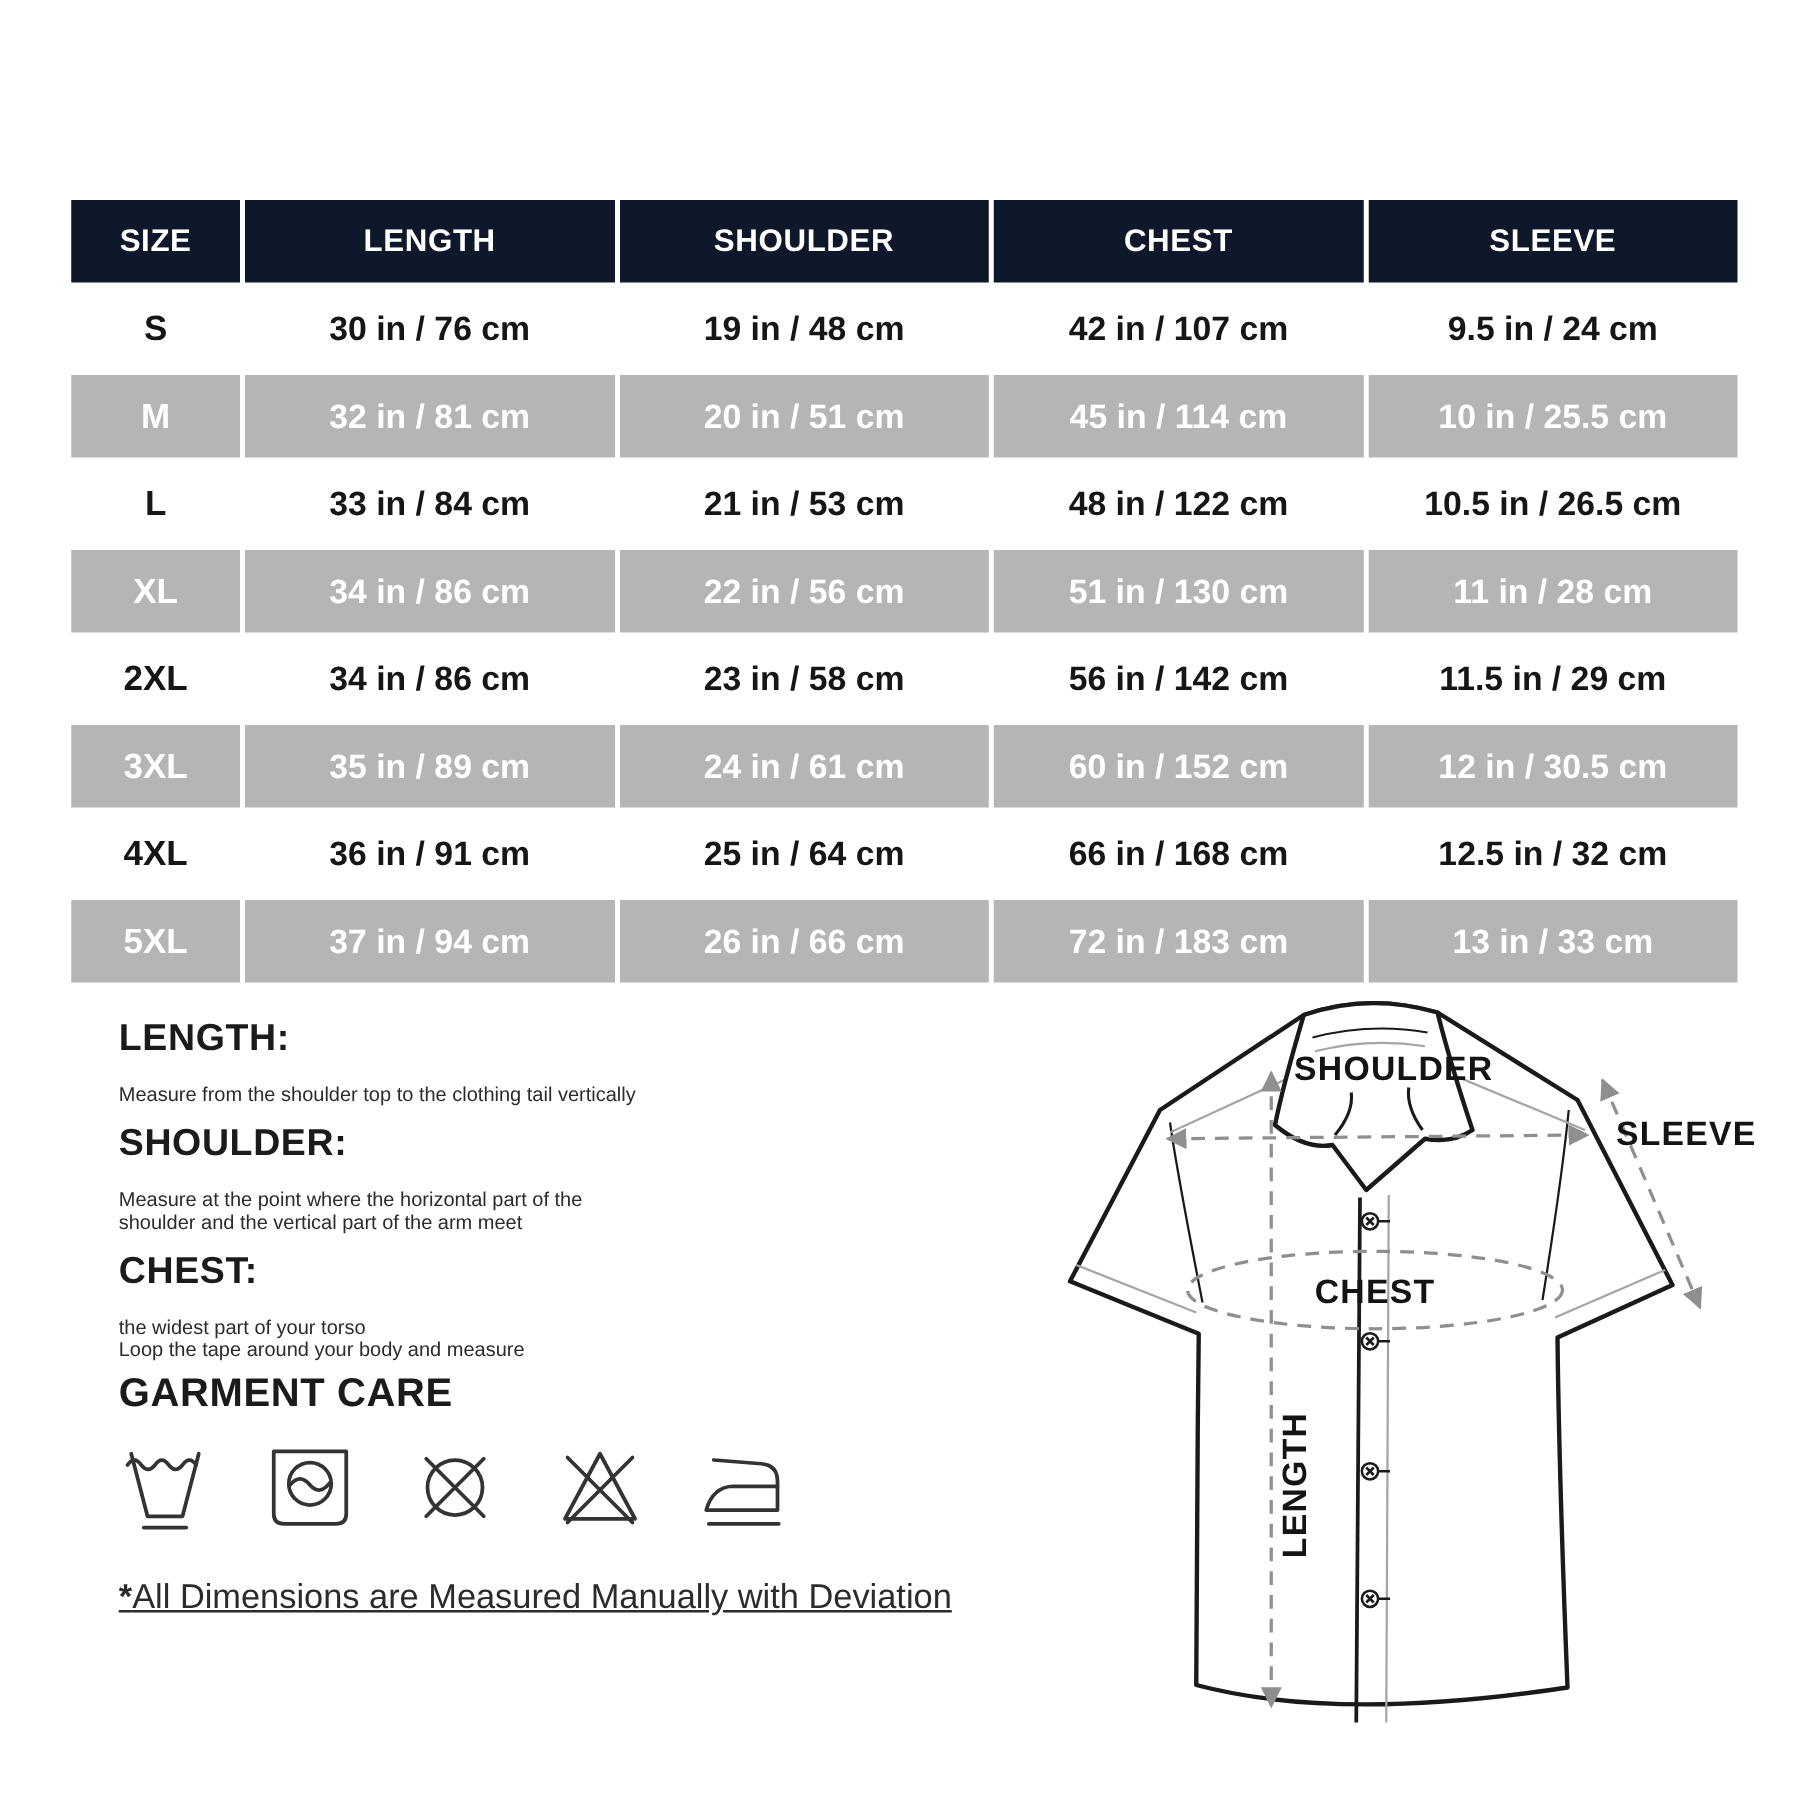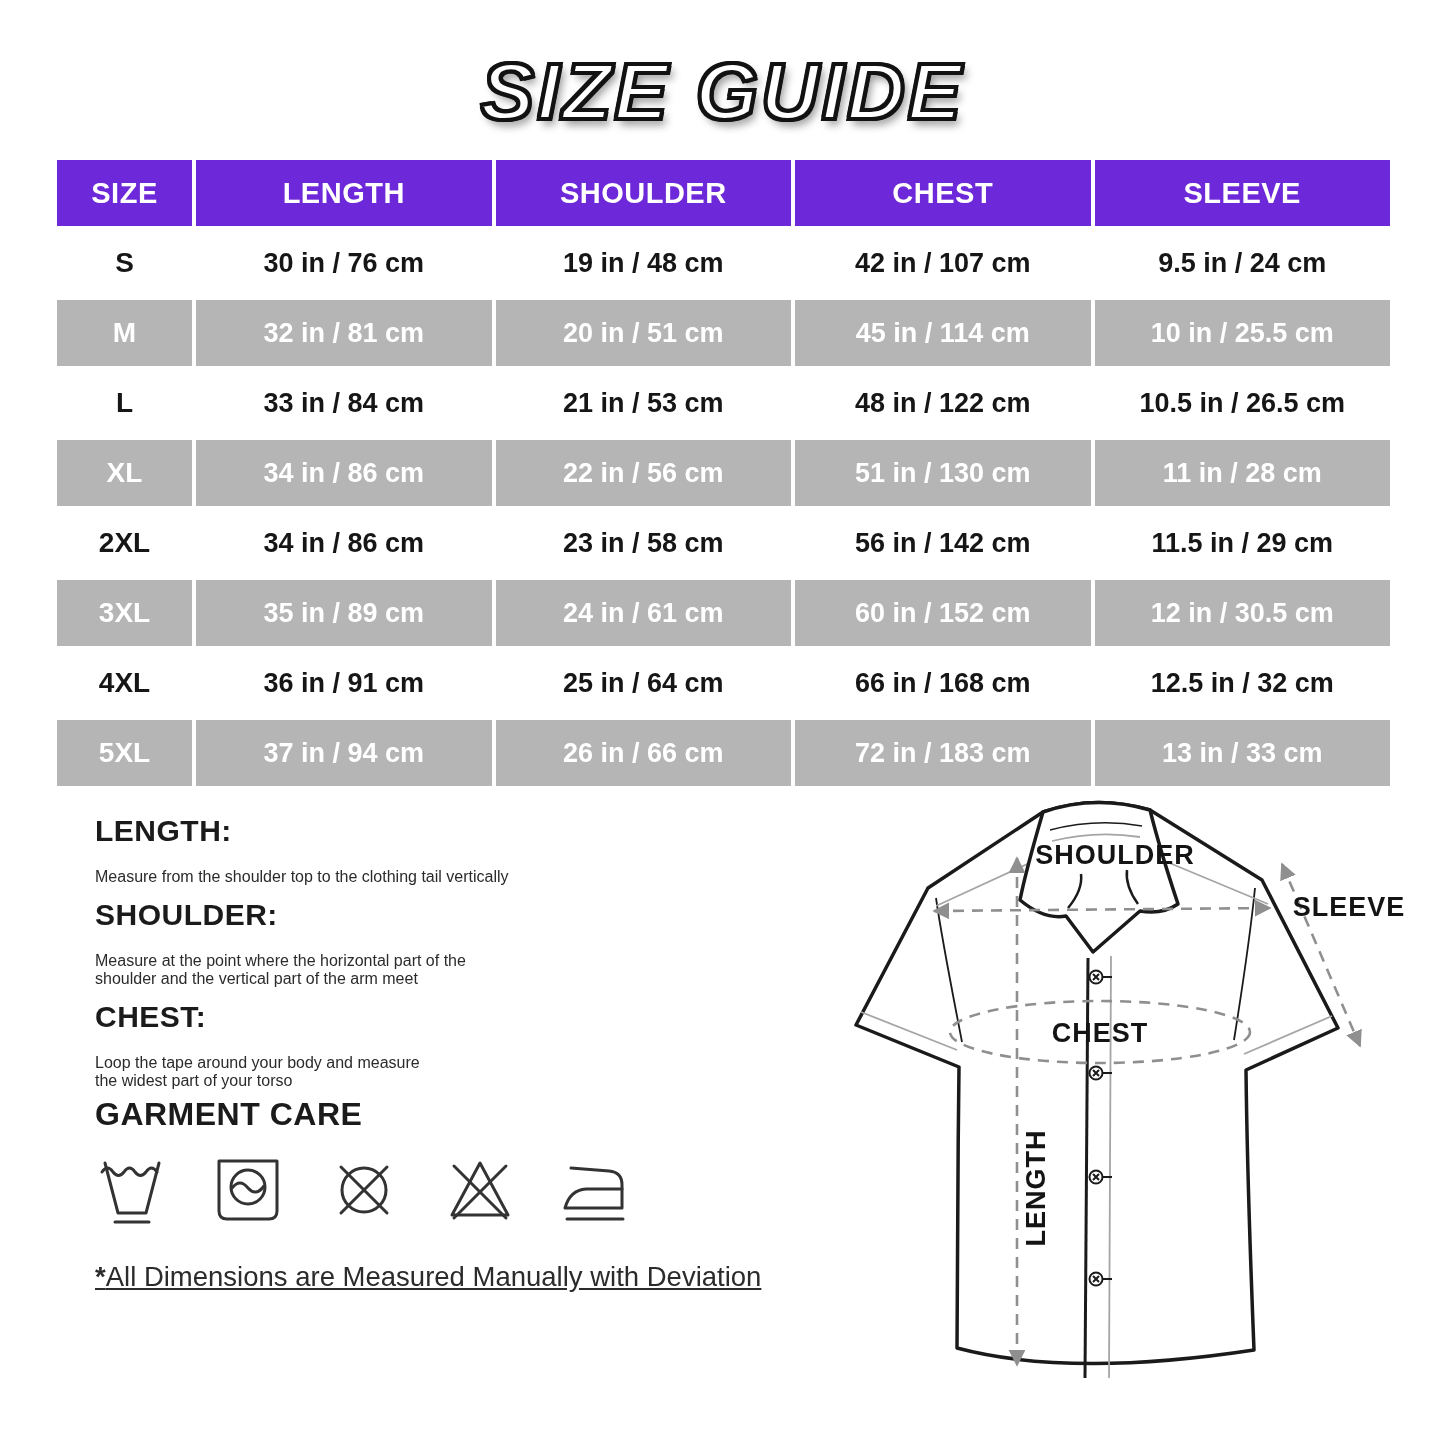--- a/index.html
+++ b/index.html
@@ -28,21 +28,21 @@
     grid-template-columns:135px 1fr 1fr 1fr 1fr;
     grid-auto-rows:66px;
     gap:4px;
     background:#ffffff;
   }
   .tr { display:contents; }
   .th, .td {
     display:flex; align-items:center; justify-content:center;
     font-weight:700; text-align:center;
   }
-  .th { background:#6d28d9; color:#ffffff; font-size:29px; letter-spacing:0.5px; }
+  .th { background:#0f172a; color:#ffffff; font-size:25px; letter-spacing:0.5px; }
   .td { background:#ffffff; color:#161616; font-size:27px; }
   .td.size { font-size:28px; }
   .tr.gray .td { background:#b5b5b5; color:#ffffff; }
 
   
   .info {
     position:absolute; left:95px; top:802px; width:790px;
     color:#2b2b2b;
   }
   .info h2 {
@@ -70,21 +70,20 @@
   .diagram-label {
     font-family:"Liberation Sans", sans-serif;
     font-size:27px; font-weight:700; fill:#141414; letter-spacing:1px;
   }
 </style>
 </head>
 <body>
 
 <div class="page">
 
-  <h1 class="title">SIZE GUIDE</h1>
 
   <div class="size-table">
     <div class="tr head">
       <div class="th">SIZE</div>
       <div class="th">LENGTH</div>
       <div class="th">SHOULDER</div>
       <div class="th">CHEST</div>
       <div class="th">SLEEVE</div>
     </div>
 
@@ -156,22 +155,22 @@
     <h2>SHOULDER:</h2>
     <p class="body">
       </p>
       <div>Measure at the point where the horizontal part of the</div>
       <div>shoulder and the vertical part of the arm meet</div>
     <p></p>
 
     <h2>CHEST:</h2>
     <p class="body">
       </p>
+      <div>the widest part of your torso</div>
       <div>Loop the tape around your body and measure</div>
-      <div>the widest part of your torso</div>
     <p></p>
 
     <h2 class="care-heading">GARMENT CARE</h2>
 
     <div class="care-icons">
       <span class="care-icon">
         <svg width="74" height="80" viewBox="0 0 74 80">
           <path d="M7,21 q5.5,-8 11,0 q5.5,7 11,0 q5.5,-8 11,0 q5.5,7 11,0 q5.5,-8 11,0"></path>
           <path d="M10,12 L23,62 L51,62 L64,12"></path>
           <path d="M20,71 L54,71"></path>

